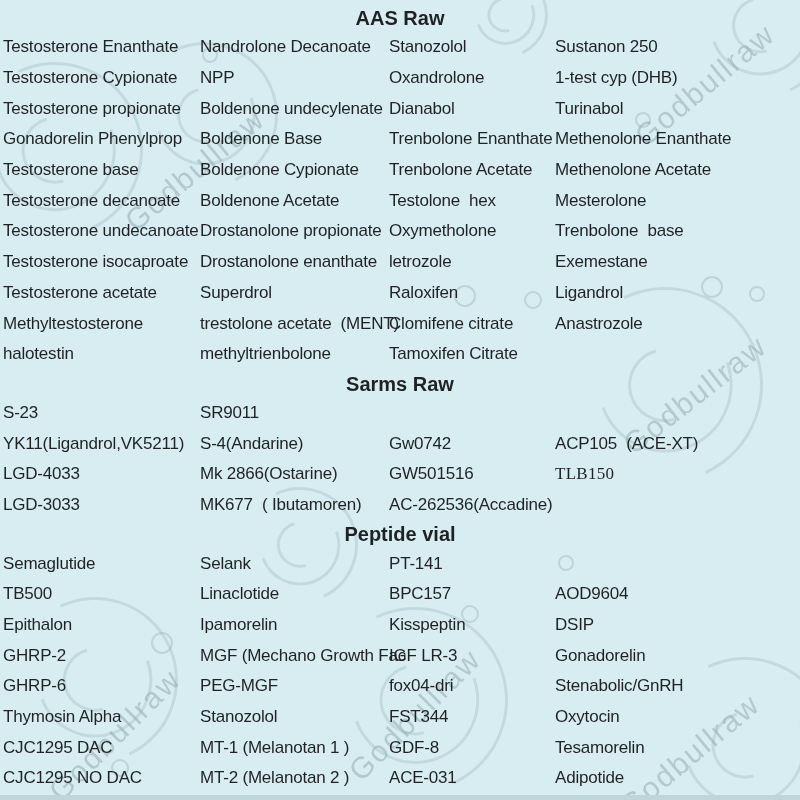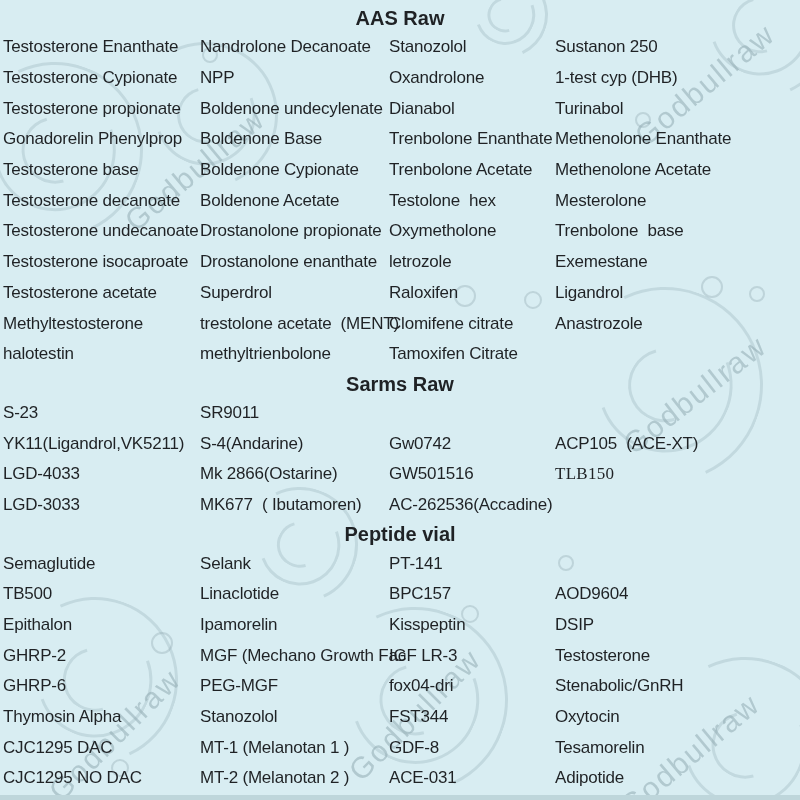--- a/index.html
+++ b/index.html
@@ -221,21 +221,21 @@
       <div class="row">
         <div class="cell">Epithalon</div>
         <div class="cell">Ipamorelin</div>
         <div class="cell">Kisspeptin</div>
         <div class="cell">DSIP</div>
       </div>
       <div class="row">
         <div class="cell">GHRP-2</div>
         <div class="cell">MGF (Mechano Growth Fac</div>
         <div class="cell">IGF LR-3</div>
-        <div class="cell">Testosterone</div>
+        <div class="cell">Gonadorelin</div>
       </div>
       <div class="row">
         <div class="cell">GHRP-6</div>
         <div class="cell">PEG-MGF</div>
         <div class="cell">fox04-dri</div>
         <div class="cell">Stenabolic/GnRH</div>
       </div>
       <div class="row">
         <div class="cell">Thymosin Alpha</div>
         <div class="cell">Stanozolol</div>

